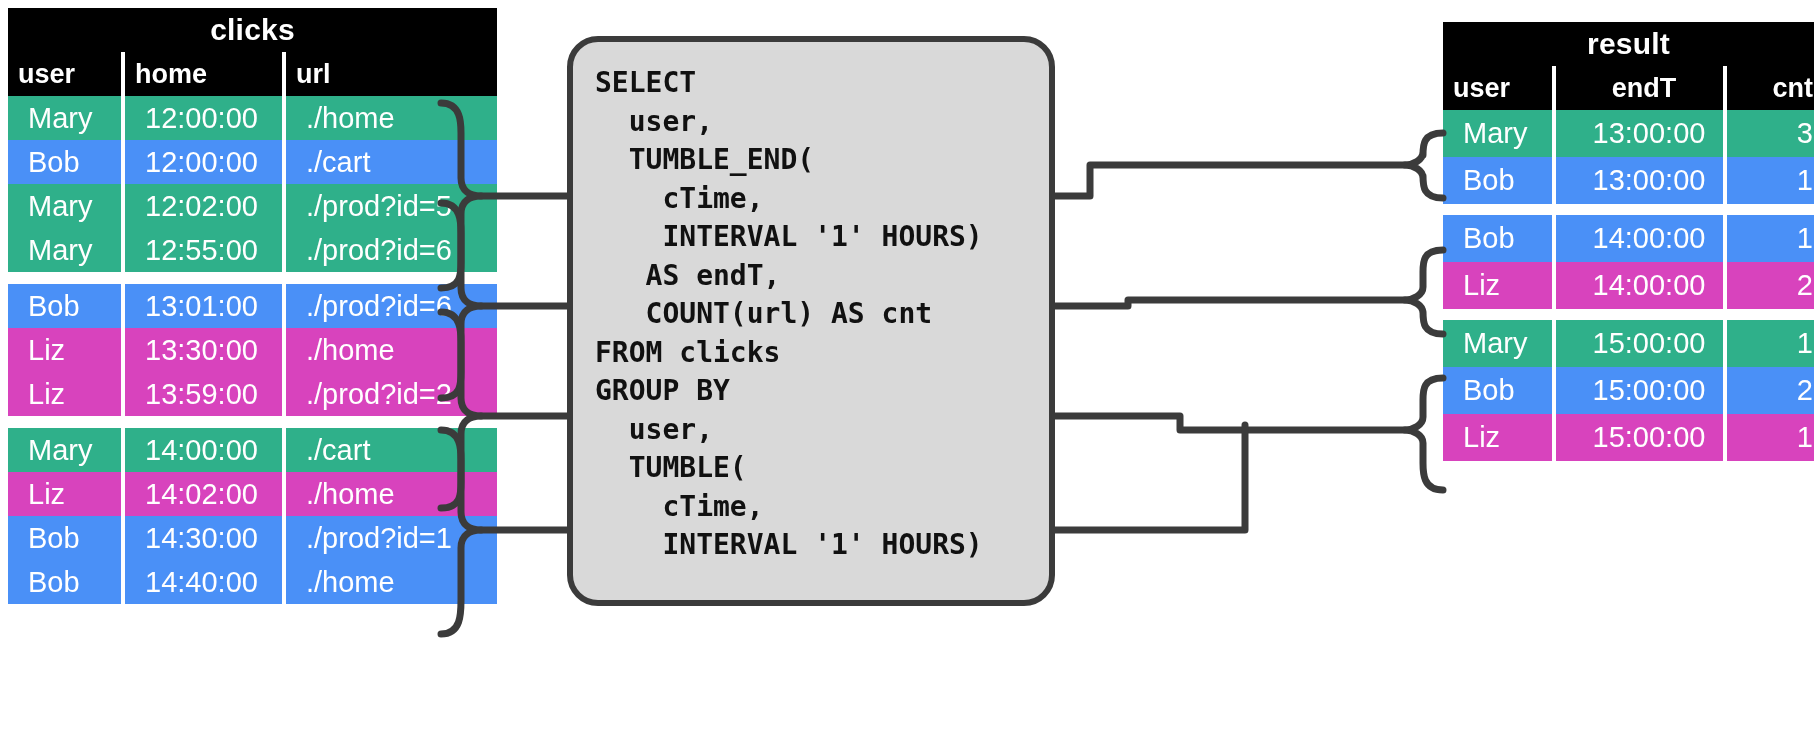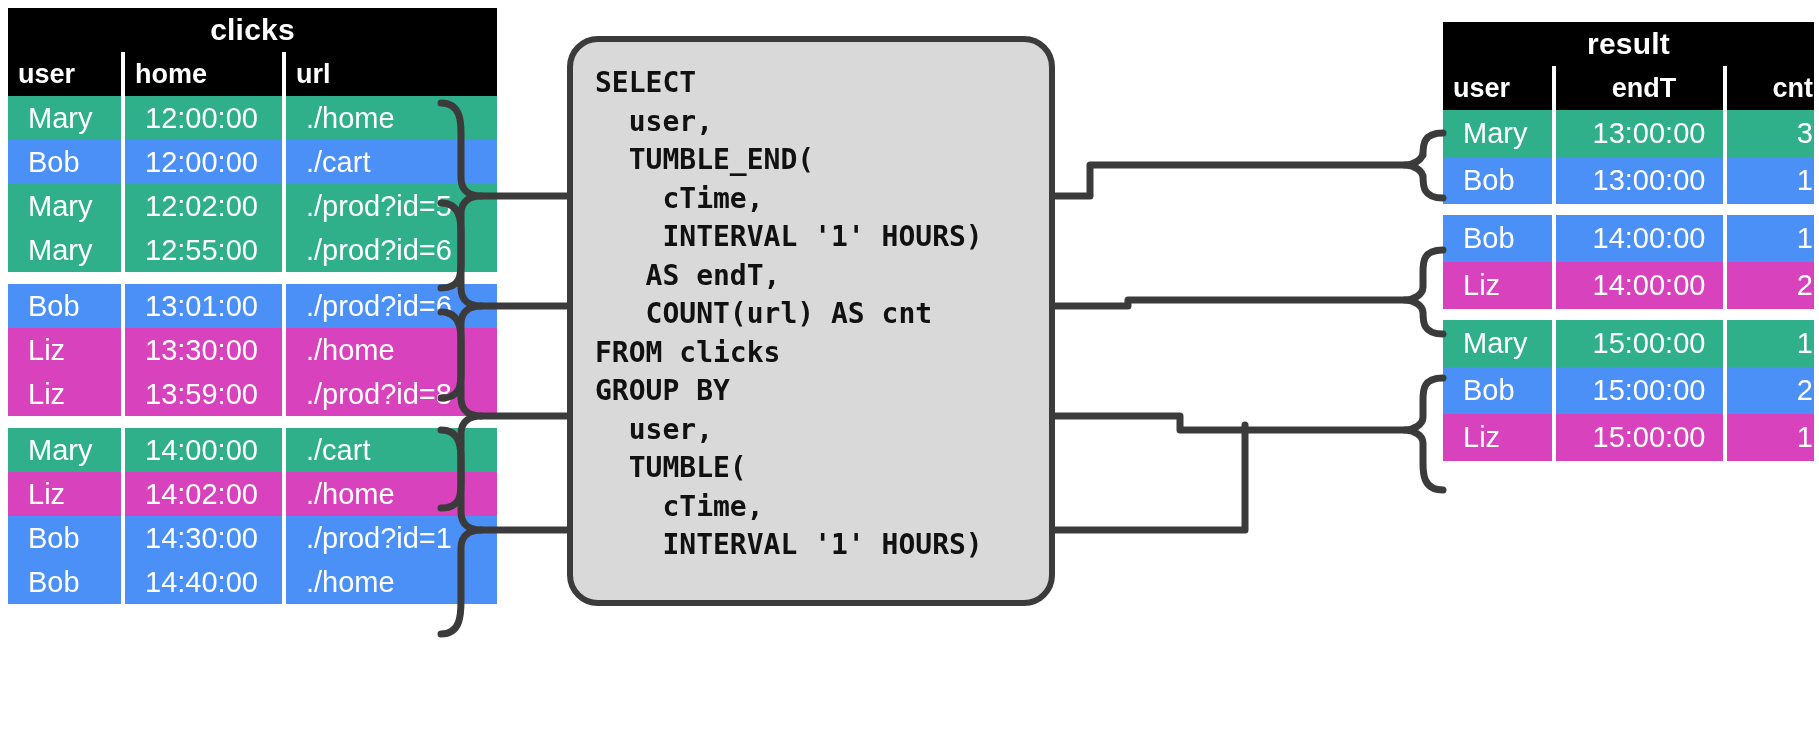--- a/index.html
+++ b/index.html
@@ -186,21 +186,21 @@
         <td class="sep"></td>
         <td class="cell c-pink w-time">13:30:00</td>
         <td class="sep"></td>
         <td class="cell c-pink w-url">./home</td>
       </tr>
       <tr class="data-row">
         <td class="cell c-pink w-user">Liz</td>
         <td class="sep"></td>
         <td class="cell c-pink w-time">13:59:00</td>
         <td class="sep"></td>
-        <td class="cell c-pink w-url">./prod?id=8</td>
+        <td class="cell c-pink w-url">./prod?id=2</td>
       </tr>
 
       <tr class="gap-row">
           <td colspan="5"></td>
         </tr>
 
       <tr class="data-row">
         <td class="cell c-green w-user">Mary</td>
         <td class="sep"></td>
         <td class="cell c-green w-time">14:00:00</td>

